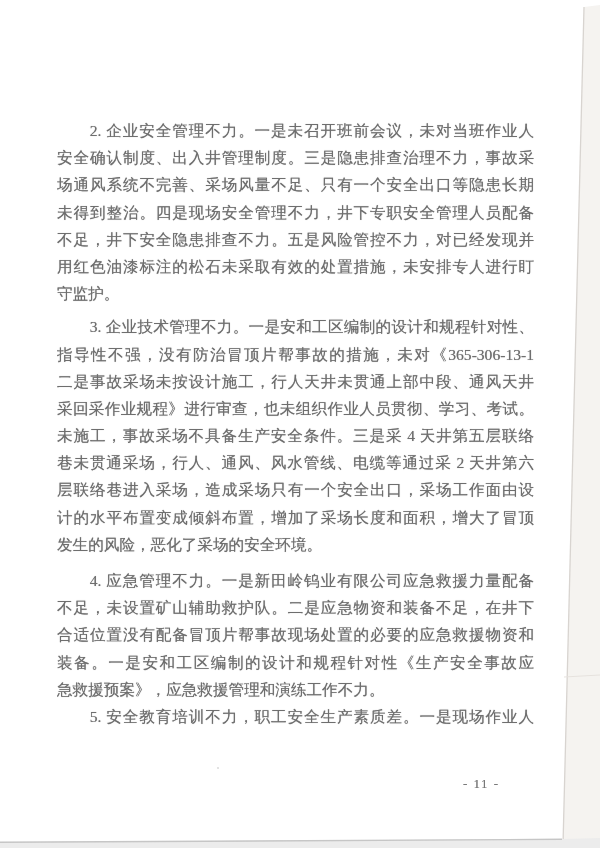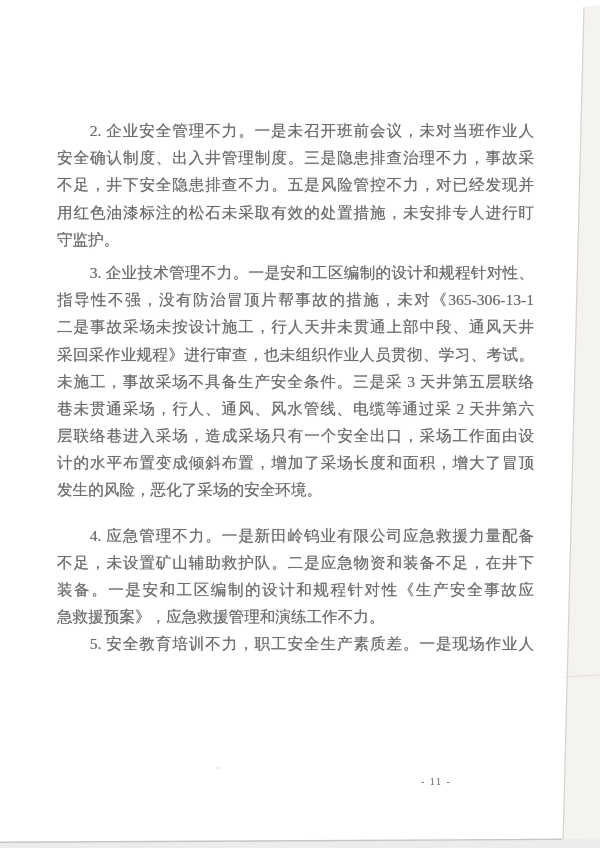--- a/index.html
+++ b/index.html
@@ -23,74 +23,77 @@
   .text-block{
     position:absolute;
     left:57px;top:117px;
     width:477px;
     color:var(--text);
     font-size:15.6px;
     text-shadow:0 0 0.7px rgba(125,125,125,0.85);
   }
   .para{margin:0;padding:0;}
   .para.gap-after-2{margin-bottom:6px;}
-  .para.gap-after-3{margin-bottom:18px;}
+  .para.gap-after-3{margin-bottom:9px;}
   .line{
     height:27.2px;
     line-height:27.2px;
     white-space:nowrap;
     text-align:justify;
     text-align-last:justify;
     overflow:hidden;
   }
   .line.indent{text-indent:2.1em;}
   .line.last{
     text-align-last:left;
   }
   .page-number{
     position:absolute;
-    left:421px;top:776px;
-    font-size:10px;
+    left:463px;top:776px;
+    font-size:13px;
     letter-spacing:1.5px;
     color:var(--pagenum);
     text-shadow:0 0 0.6px rgba(130,130,130,0.8);
   }
   .artifacts{
     position:absolute;left:0;top:0;
     width:600px;height:848px;
     pointer-events:none;
   }
 </style>
 </head>
 <body>
 
 <div class="scan">
 
   <div class="text-block" id="text-block">
       <div class="para gap-after-2">
         <div class="line indent">2. 企业安全管理不力。一是未召开班前会议，未对当班作业人</div>
         <div class="line">安全确认制度、出入井管理制度。三是隐患排查治理不力，事故采</div>
+        <div class="line">场通风系统不完善、采场风量不足、只有一个安全出口等隐患长期</div>
+        <div class="line">未得到整治。四是现场安全管理不力，井下专职安全管理人员配备</div>
         <div class="line">不足，井下安全隐患排查不力。五是风险管控不力，对已经发现并</div>
         <div class="line">用红色油漆标注的松石未采取有效的处置措施，未安排专人进行盯</div>
         <div class="line last">守监护。</div>
       </div>
       <div class="para gap-after-3">
         <div class="line indent">3. 企业技术管理不力。一是安和工区编制的设计和规程针对性、</div>
         <div class="line">指导性不强，没有防治冒顶片帮事故的措施，未对《365-306-13-1</div>
         <div class="line">二是事故采场未按设计施工，行人天井未贯通上部中段、通风天井</div>
         <div class="line">采回采作业规程》进行审查，也未组织作业人员贯彻、学习、考试。</div>
-        <div class="line">未施工，事故采场不具备生产安全条件。三是采 3 天井第五层联络</div>
+        <div class="line">未施工，事故采场不具备生产安全条件。三是采 4 天井第五层联络</div>
         <div class="line">巷未贯通采场，行人、通风、风水管线、电缆等通过采 2 天井第六</div>
         <div class="line">层联络巷进入采场，造成采场只有一个安全出口，采场工作面由设</div>
         <div class="line">计的水平布置变成倾斜布置，增加了采场长度和面积，增大了冒顶</div>
         <div class="line last">发生的风险，恶化了采场的安全环境。</div>
       </div>
       <div class="para">
         <div class="line indent">4. 应急管理不力。一是新田岭钨业有限公司应急救援力量配备</div>
         <div class="line">不足，未设置矿山辅助救护队。二是应急物资和装备不足，在井下</div>
+        <div class="line">合适位置没有配备冒顶片帮事故现场处置的必要的应急救援物资和</div>
         <div class="line">装备。一是安和工区编制的设计和规程针对性《生产安全事故应</div>
         <div class="line last">急救援预案》，应急救援管理和演练工作不力。</div>
       </div>
       <div class="para">
         <div class="line indent">5. 安全教育培训不力，职工安全生产素质差。一是现场作业人</div>
       </div>
     </div>
 
   <div class="page-number">- 11 -</div>
 

